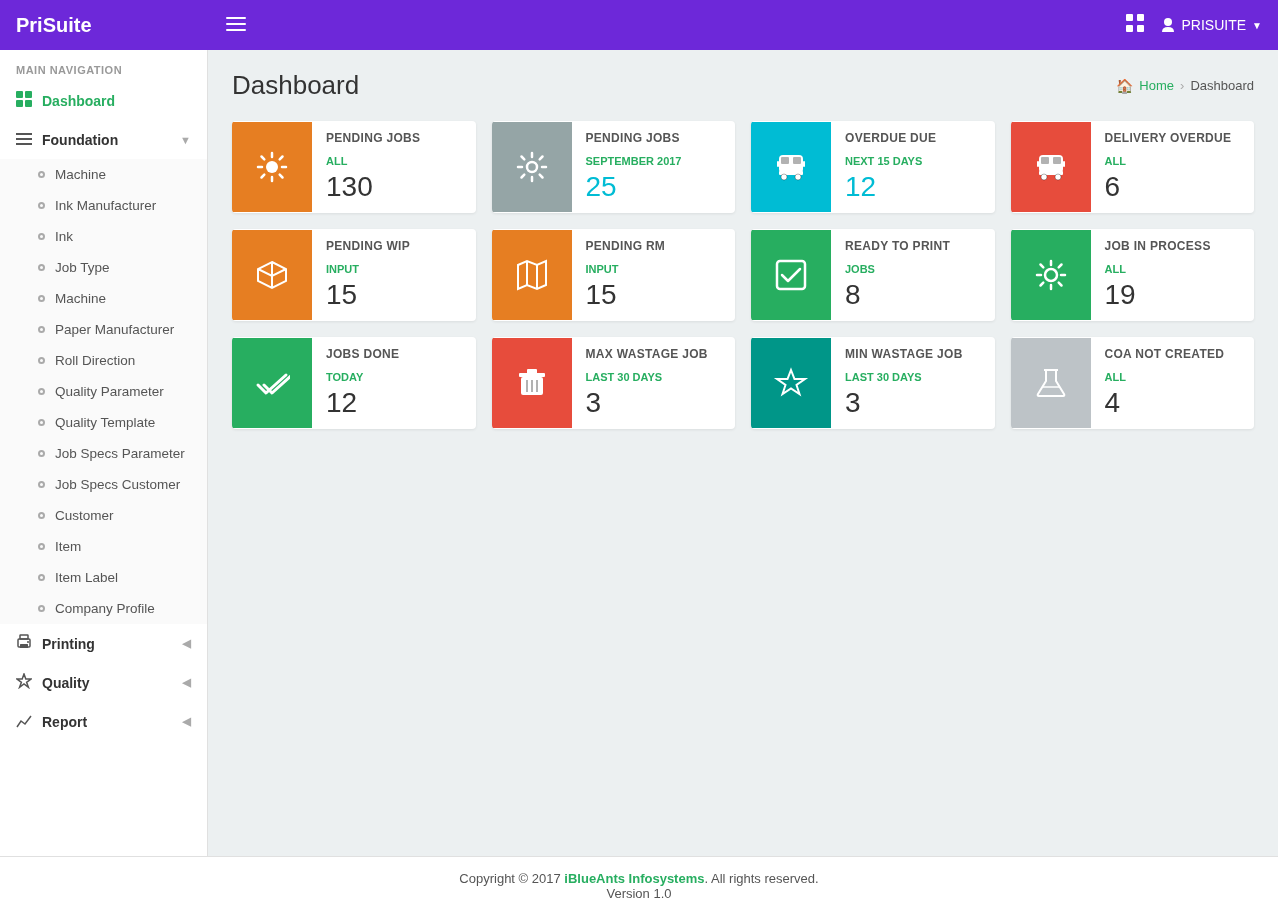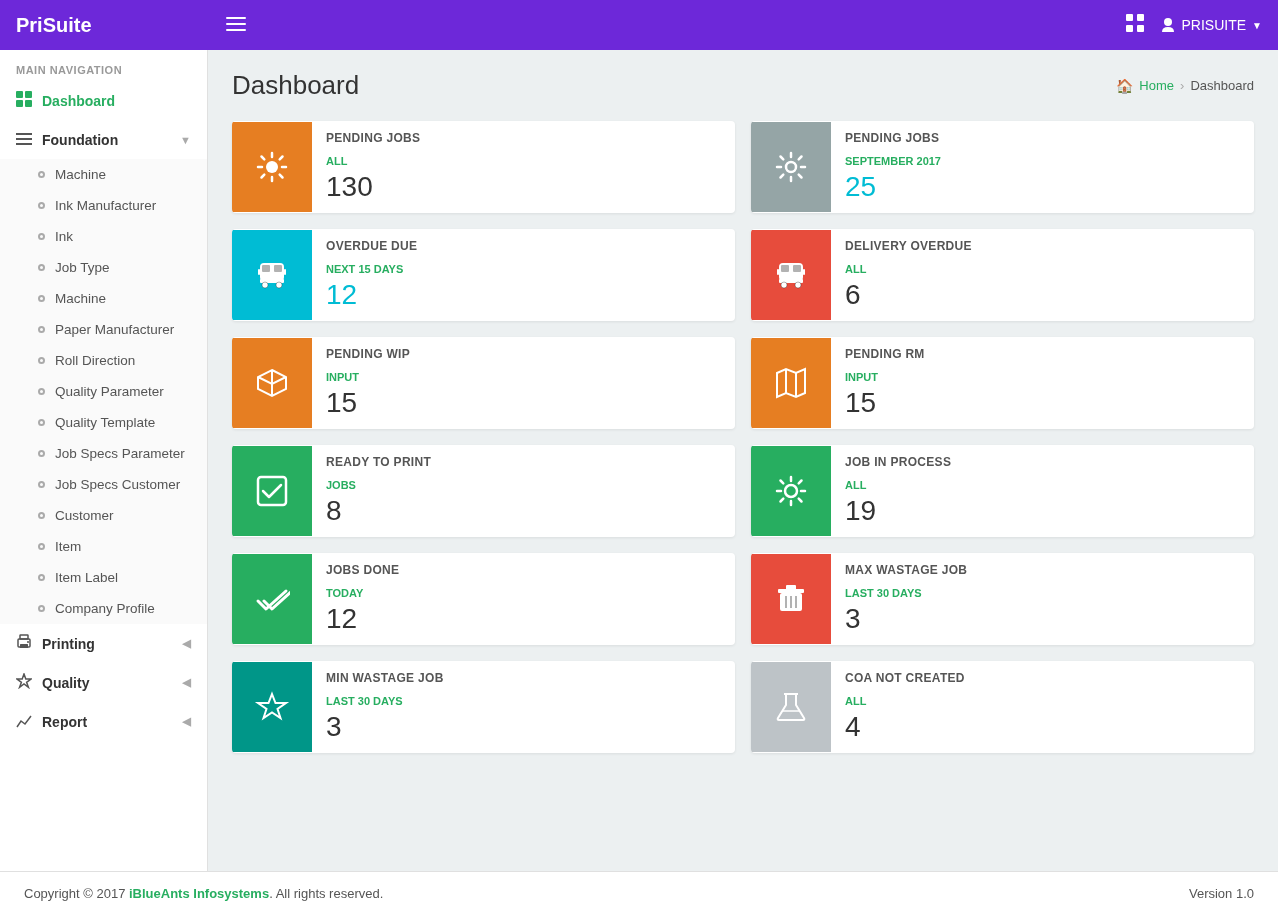--- a/index.html
+++ b/index.html
@@ -142,21 +142,21 @@
       font-size: 13px;
       color: #777;
     }
     .breadcrumb-nav .home-icon { font-size: 14px; }
     .breadcrumb-nav .sep { color: #aaa; }
     .breadcrumb-nav .current { color: #555; }
 
     
     .cards-grid {
       display: grid;
-      grid-template-columns: repeat(2, 1fr);
+      grid-template-columns: repeat(4, 1fr);
       gap: 16px;
     }
 
     .card {
       background: #fff;
       border-radius: 4px;
       display: flex;
       align-items: center;
       overflow: hidden;
       box-shadow: 0 1px 3px rgba(0,0,0,0.08);
@@ -210,20 +210,21 @@
     .footer {
       background: #fff;
       border-top: 1px solid #e0e0e0;
       padding: 14px 24px;
       display: flex;
       align-items: center;
       justify-content: space-between;
       font-size: 13px;
       color: #555;
       flex-shrink: 0;
+      flex-direction: column;
     }
     .footer a { color: #27ae60; text-decoration: none; font-weight: 600; }
     .footer .version { color: #555; }
   </style>
 </head>
 <body>
 
 <nav class="top-nav">
   <div class="brand">PriSuite</div>
   <div class="hamburger">

